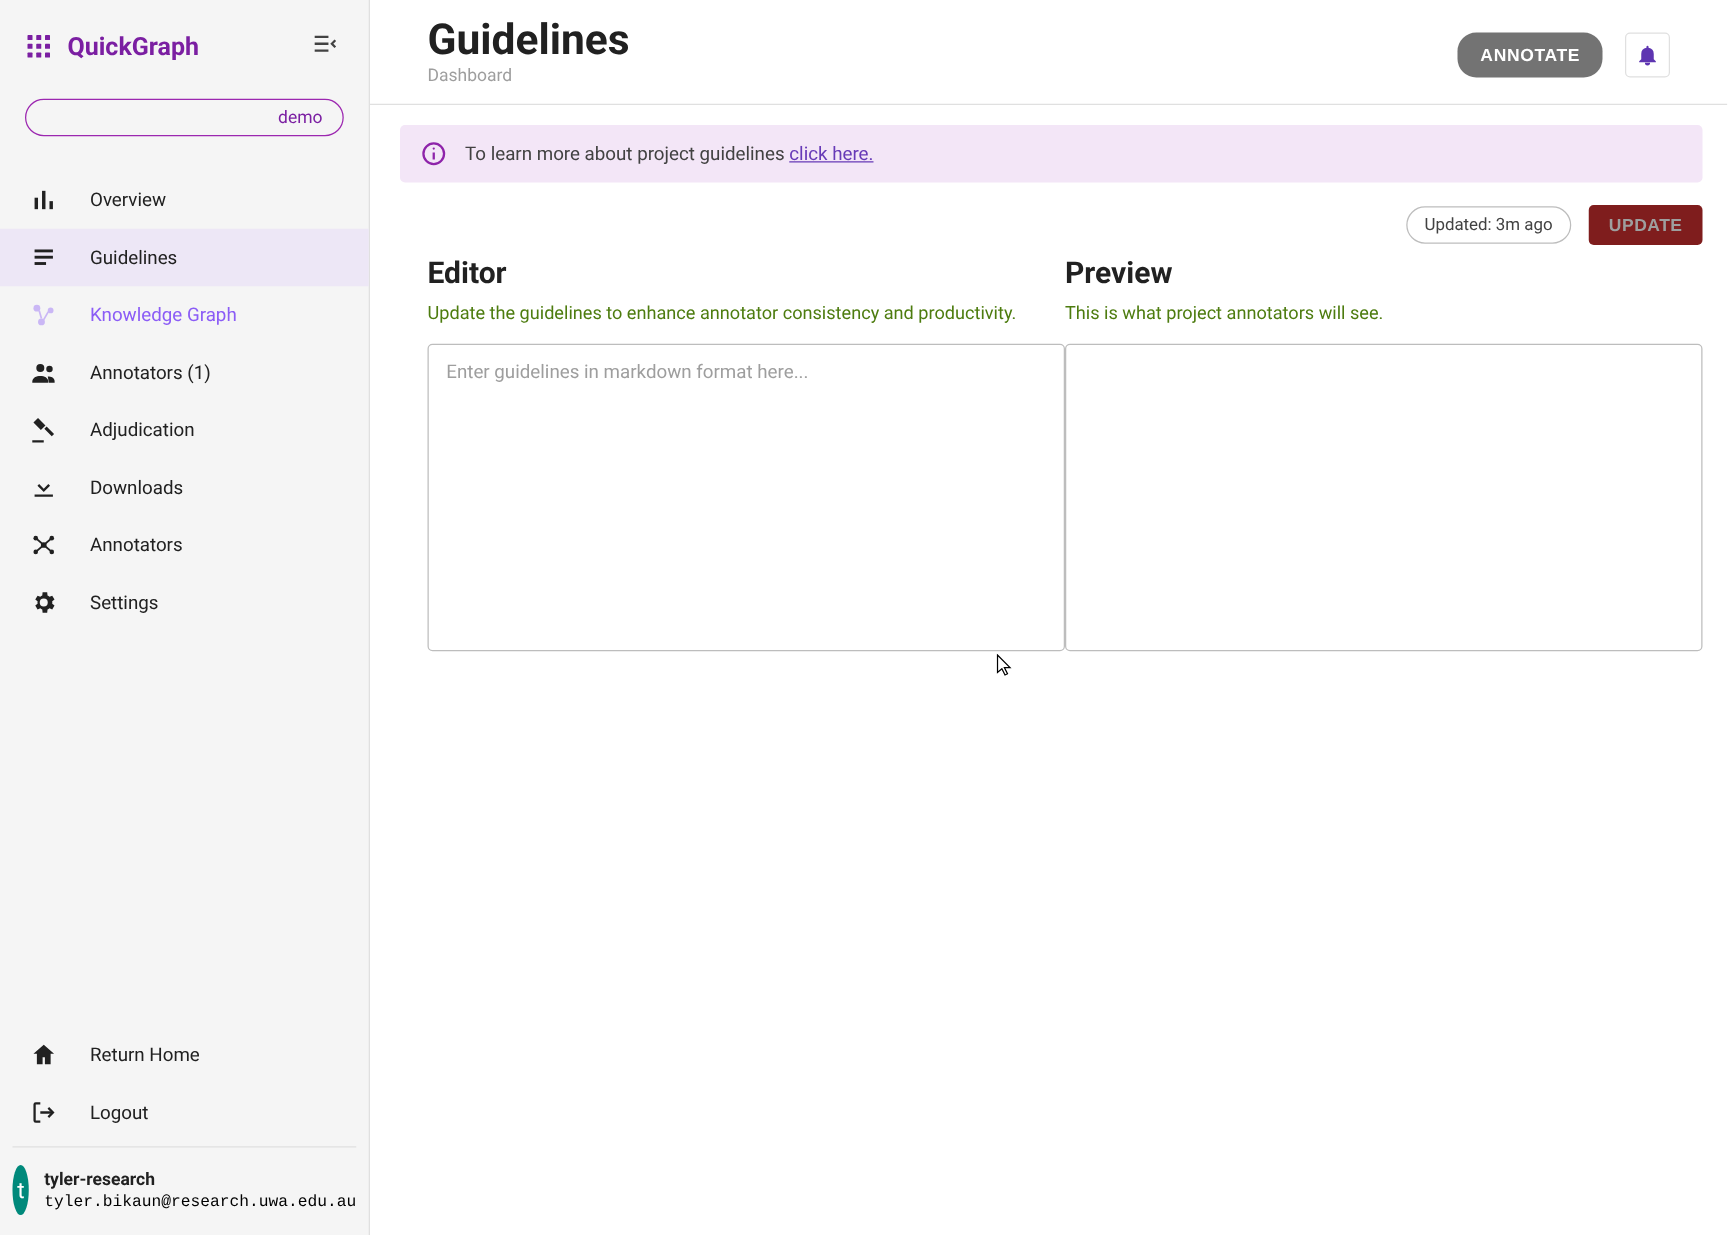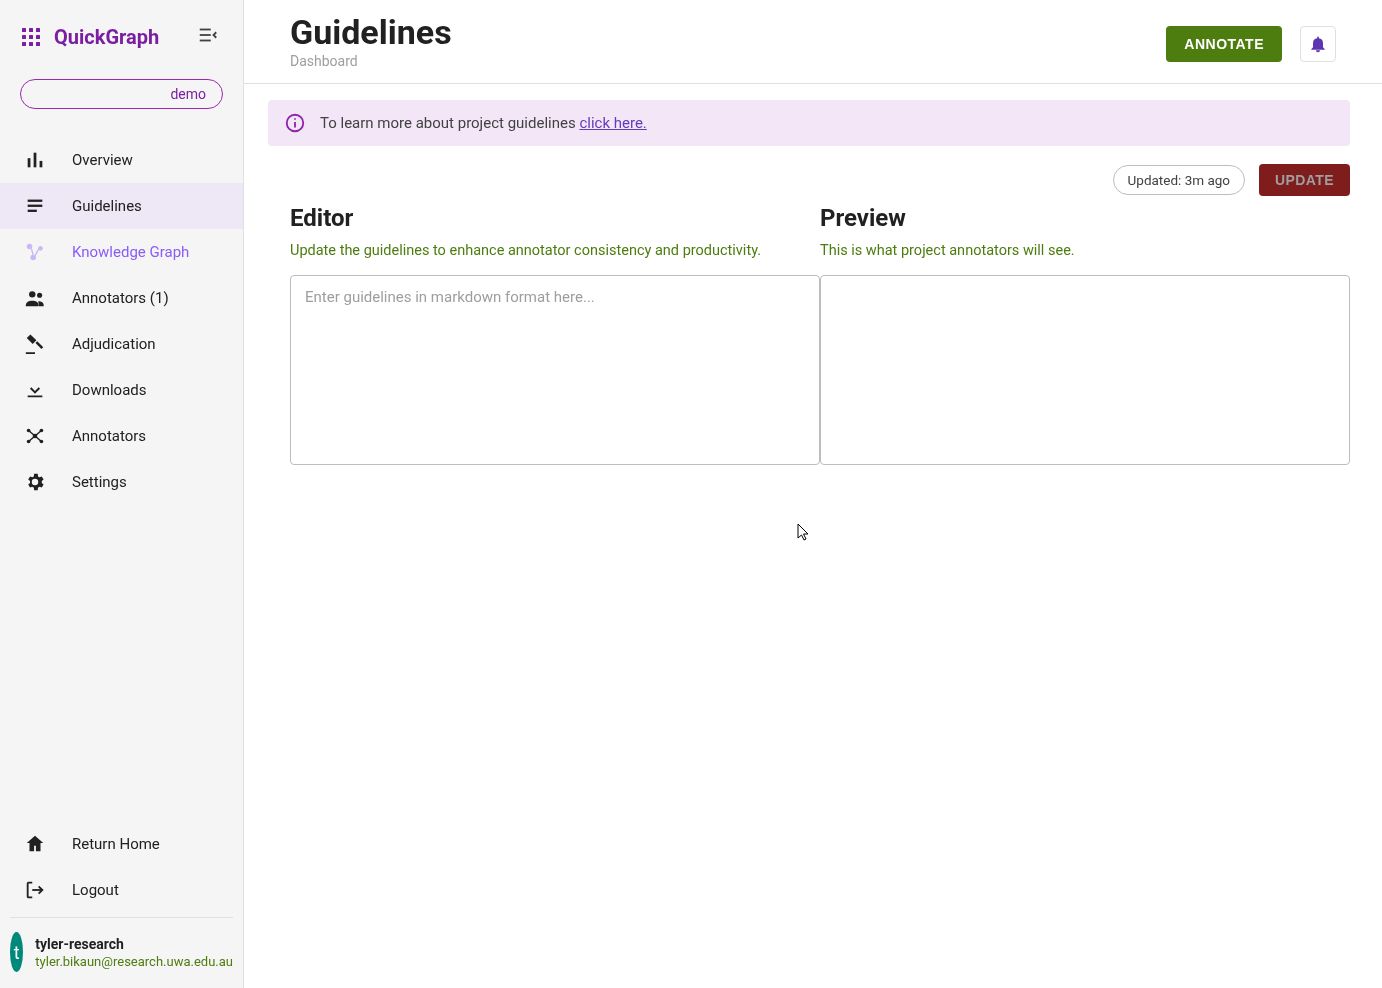--- a/index.html
+++ b/index.html
@@ -6,21 +6,21 @@
     body {
       font-family: -apple-system, BlinkMacSystemFont, 'Segoe UI', Roboto, 'Helvetica Neue', Arial, sans-serif;
       background: #fff;
       color: #212121;
       width: 1382px;
       height: 988px;
       overflow: hidden;
       display: flex;
     }
     .sidebar {
-      width: 244px;
+      width: 296px;
       background: #f5f5f5;
       border-right: 1px solid #e0e0e0;
       display: flex;
       flex-direction: column;
       height: 100%;
     }
     .sidebar-header {
       display: flex;
       align-items: center;
       justify-content: space-between;
@@ -109,21 +109,21 @@
       border-radius: 50%;
       background: #00897b;
       color: #fff;
       display: flex;
       align-items: center;
       justify-content: center;
       font-size: 18px;
       font-weight: 400;
     }
     .user-meta .user-name { font-weight: 700; font-size: 14px; }
-    .user-meta .user-email { font-size: 13px; color: #4d7c0f; margin-top: 2px; }
+    .user-meta .user-email { font-size: 13px; color: #000000; margin-top: 2px; font-family: Liberation Mono, monospace; }
 
     .main {
       flex: 1;
       display: flex;
       flex-direction: column;
       overflow-y: auto;
     }
     .page-header {
       display: flex;
       align-items: flex-start;
@@ -141,43 +141,43 @@
       color: #9e9e9e;
       margin-top: 0px;
     }
     .header-actions {
       display: flex;
       align-items: center;
       gap: 18px;
       padding-top: 14px;
     }
     .btn-primary {
-      background: #4d7c0f;
+      background: #737373;
       color: #fff;
       border: none;
-      border-radius: 4px;
+      border-radius: 15px;
       padding: 10px 18px;
       font-size: 14px;
       font-weight: 600;
       letter-spacing: 0.5px;
       cursor: pointer;
     }
     .bell-btn {
       width: 36px; height: 36px;
       border: 1px solid #e0e0e0;
       border-radius: 4px;
       background: #fff;
       display: flex;
       align-items: center;
       justify-content: center;
       cursor: pointer;
       color: #5e35b1;
     }
     .content {
-      padding: 16px 32px 32px 24px;
+      padding: 16px 20px 32px 24px;
     }
     .info-banner {
       background: #f3e6f7;
       border-radius: 4px;
       padding: 12px 16px;
       display: flex;
       align-items: center;
       gap: 14px;
       font-size: 15px;
       color: #424242;
@@ -228,21 +228,21 @@
       margin-bottom: 10px;
     }
     .panel-sub {
       font-size: 14.5px;
       color: #4d7c0f;
       margin-bottom: 16px;
     }
     .editor-box, .preview-box {
       border: 1px solid #bdbdbd;
       border-radius: 4px;
-      height: 190px;
+      height: 246px;
       width: 100%;
     }
     .editor-box {
       padding: 12px 14px;
       font-family: inherit;
       font-size: 15px;
       resize: none;
       background: #fff;
       color: #212121;
     }

